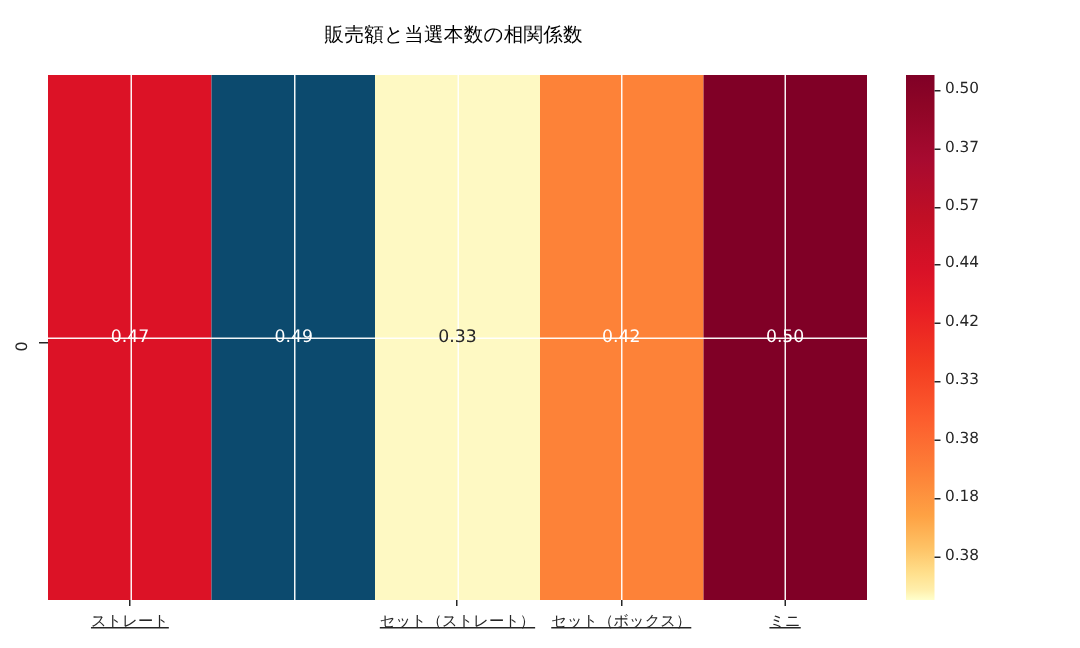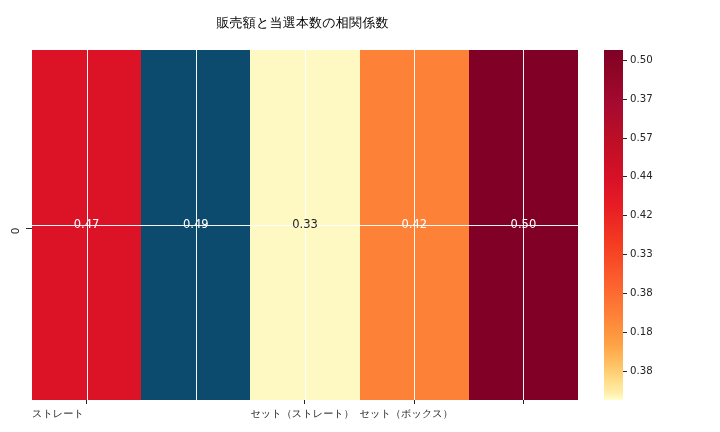--- a/index.html
+++ b/index.html
@@ -119,21 +119,22 @@
     position: absolute;
     left: 32px;
     top: 400px;
     width: 546px;
     height: 30px;
   }
   .xtick {
     position: absolute;
     top: 0;
     width: 109.2px;
-    text-align: left;
+    text-align: center;
+    text-decoration: underline;
   }
   .xtick-mark {
     display: block;
     width: 1px;
     height: 4px;
     background: #262626;
     margin: 0 auto;
   }
   .xtick-label {
     display: block;
@@ -224,20 +225,21 @@
       <div class="xtick" style="left: 327.6px;">
         <span class="xtick-mark"></span>
         <span class="xtick-label">セット（ボックス）</span>
       </div>
       <div class="xtick" style="left: 218.4px;">
         <span class="xtick-mark"></span>
         <span class="xtick-label">セット（ストレート）</span>
       </div>
       <div class="xtick" style="left: 436.8px;">
         <span class="xtick-mark"></span>
+        <span class="xtick-label">ミニ</span>
       </div>
     </div>
 
   <div id="colorbar-axes">
     <div id="colorbar-gradient" style="background: linear-gradient(rgb(128, 0, 38) 0%, rgb(142, 5, 38) 6%, rgb(167, 10, 48) 16%, rgb(192, 15, 37) 27%, rgb(216, 17, 39) 37%, rgb(232, 30, 36) 45%, rgb(243, 59, 33) 55%, rgb(252, 91, 45) 65%, rgb(253, 130, 56) 76%, rgb(254, 162, 68) 84%, rgb(254, 194, 101) 90%, rgb(255, 224, 141) 95%, rgb(255, 238, 170) 98%, rgb(255, 255, 204) 100%);"></div>
   <div class="cbar-tick" style="top: 9.72222px;">
         <span class="cbar-tick-mark"></span>
         <span class="cbar-tick-label">0.50</span>
       </div>
       <div class="cbar-tick" style="top: 48.6111px;">

